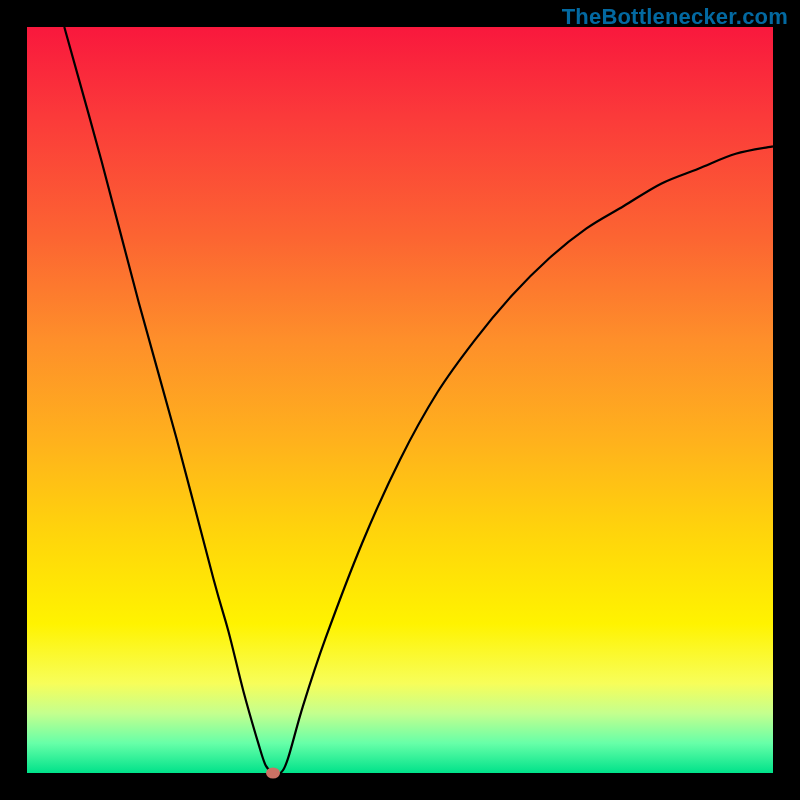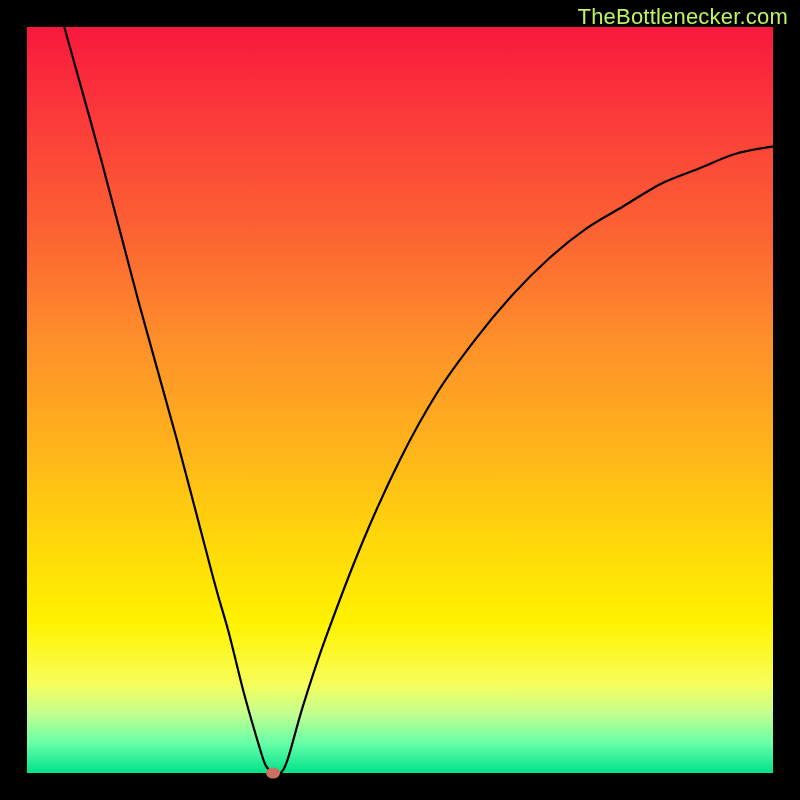--- a/index.html
+++ b/index.html
@@ -36,24 +36,24 @@
       #f7fe5a 88%,
       #c4ff8e 92%,
       #67ffa8 96%,
       #00e28a 100%
     );
   }
   .attribution {
     position: absolute;
     top: 4px;
     right: 12px;
-    color: #bef264;
+    color: #0369a1;
     font-size: 22px;
     letter-spacing: 0.2px;
-    font-weight: 400;
+    font-weight: 700;
   }
   svg.curve {
     position: absolute;
     left: 0;
     top: 0;
     width: 746px;
     height: 746px;
     overflow: visible;
   }
   .marker {

